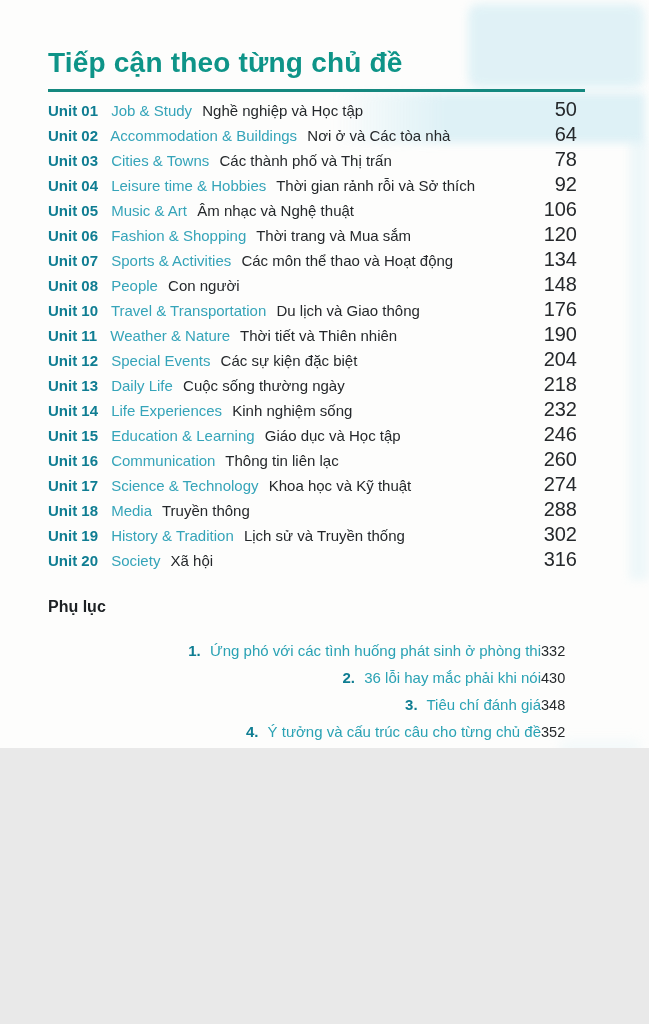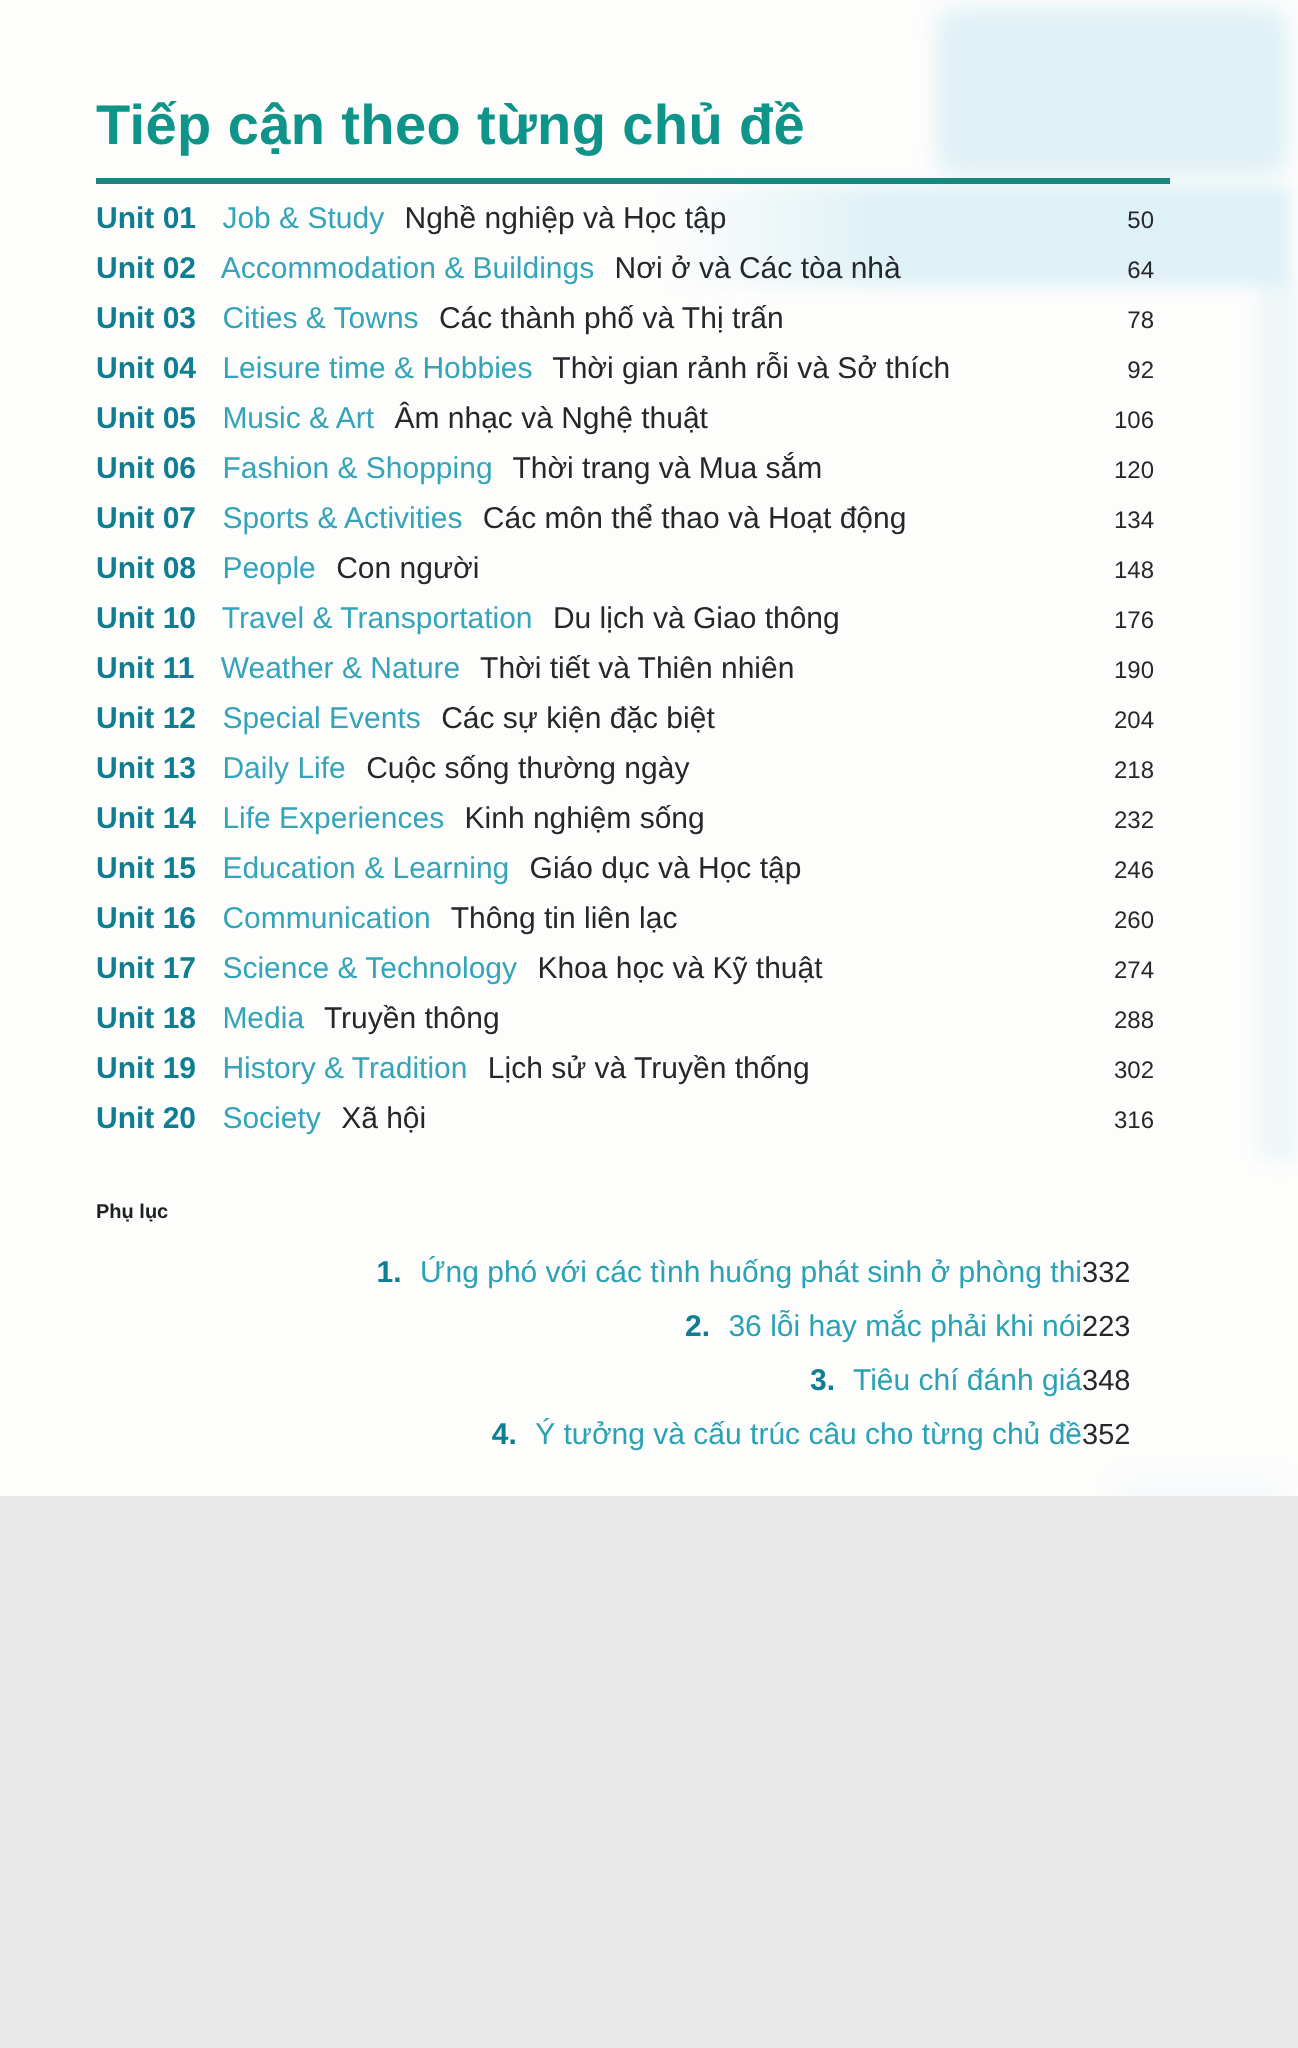--- a/index.html
+++ b/index.html
@@ -67,31 +67,31 @@
     line-height: 25px;
     font-size: 15px;
     padding-right: 8px;
   }
   .toc-left { flex: 1; white-space: nowrap; overflow: hidden; }
   .unit-label { font-weight: bold; color: var(--unit-label-teal); margin-right: 9px; }
   .topic-en  { color: var(--topic-teal); margin-right: 6px; }
   .topic-vi  { color: var(--body-text); }
   .page-num  {
     color: var(--body-text);
-    font-size: 12px;
+    font-size: 20px;
     min-width: 36px;
     text-align: right;
   }
   .appendix { margin-top: 24px; }
   .appendix-heading {
-    font-size: 10px;
+    font-size: 16px;
     line-height: 22px;
     font-weight: bold;
     color: var(--appendix-heading-color);
-    margin-bottom: 5px;
+    margin-bottom: 19px;
   }
   .appendix-row {
     display: flex;
     align-items: baseline;
     height: 27px;
     line-height: 27px;
     font-size: 15px;
     padding-right: 8px;
   }
   .appendix-left { flex: 1; white-space: nowrap; overflow: hidden; text-align: right; }
@@ -303,21 +303,21 @@
       <span class="appendix-text">Ứng phó với các tình huống phát sinh ở phòng thi</span>
     </span>
     <span class="appendix-page">332</span>
   </div>
 
   <div class="appendix-row">
     <span class="appendix-left">
       <span class="appendix-num">2.</span>
       <span class="appendix-text">36 lỗi hay mắc phải khi nói</span>
     </span>
-    <span class="appendix-page">223</span>
+    <span class="appendix-page">430</span>
   </div>
 
   <div class="appendix-row">
     <span class="appendix-left">
       <span class="appendix-num">3.</span>
       <span class="appendix-text">Tiêu chí đánh giá</span>
     </span>
     <span class="appendix-page">348</span>
   </div>
 

